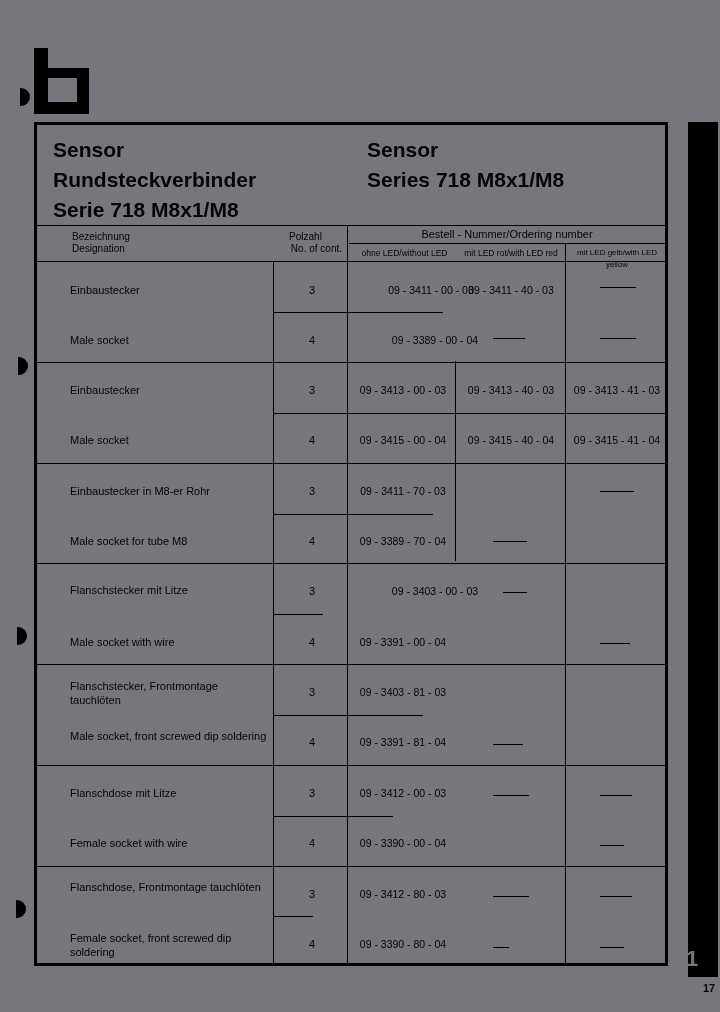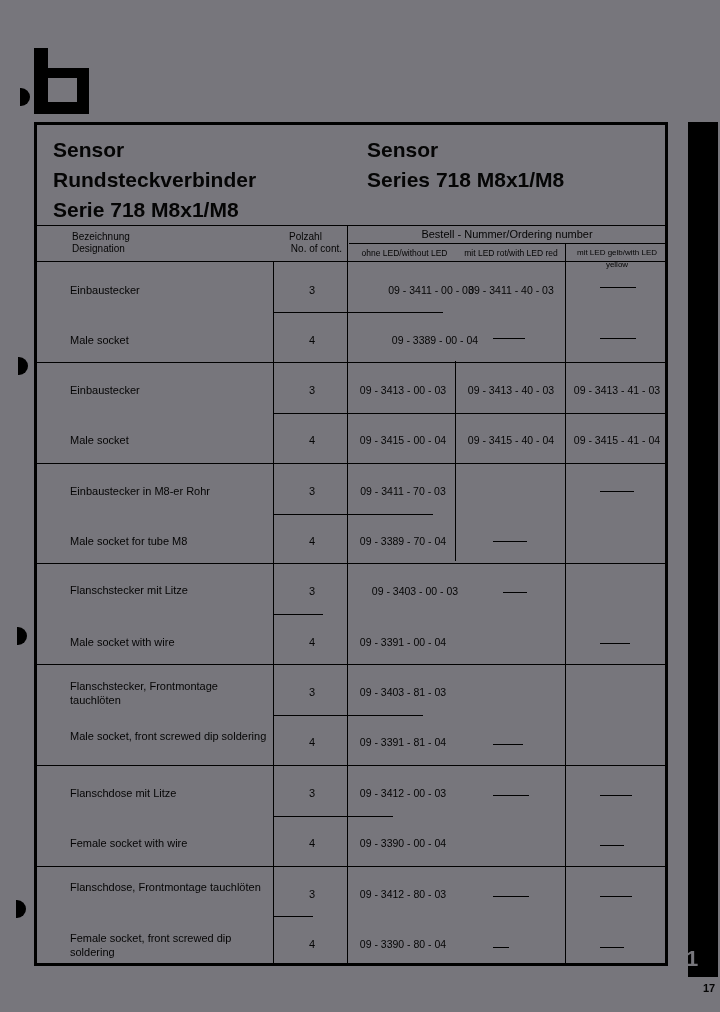--- a/index.html
+++ b/index.html
@@ -123,21 +123,21 @@
   </div>
   <div>
     <div class="cell desc" style="top:409px;">Male socket for tube M8</div>
     <div class="cell poles" style="top:409px;">4</div>
     <div class="cell num" style="left:312px;top:409px;">09 - 3389 - 70 - 04</div>
     <div class="dash" style="left:456px;top:416px;width:34px;"></div>
   </div>
   <div>
     <div class="cell desc" style="top:437px;margin-top:21px;">Flanschstecker mit Litze</div>
     <div class="cell poles" style="top:459px;">3</div>
-    <div class="cell num" style="left:304px;top:459px;padding-left:20px;">09 - 3403 - 00 - 03</div>
+    <div class="cell num" style="left:324px;top:459px;padding-left:20px;">09 - 3403 - 00 - 03</div>
     <div class="dash" style="left:466px;top:467px;width:24px;"></div>
   </div>
   <div>
     <div class="cell desc" style="top:510px;">Male socket with wire</div>
     <div class="cell poles" style="top:510px;">4</div>
     <div class="cell num" style="left:312px;top:510px;">09 - 3391 - 00 - 04</div>
     <div class="dash" style="left:563px;top:518px;width:30px;"></div>
   </div>
   <div>
     <div class="cell desc" style="top:554px;">Flanschstecker, Frontmontage tauchlöten</div>

